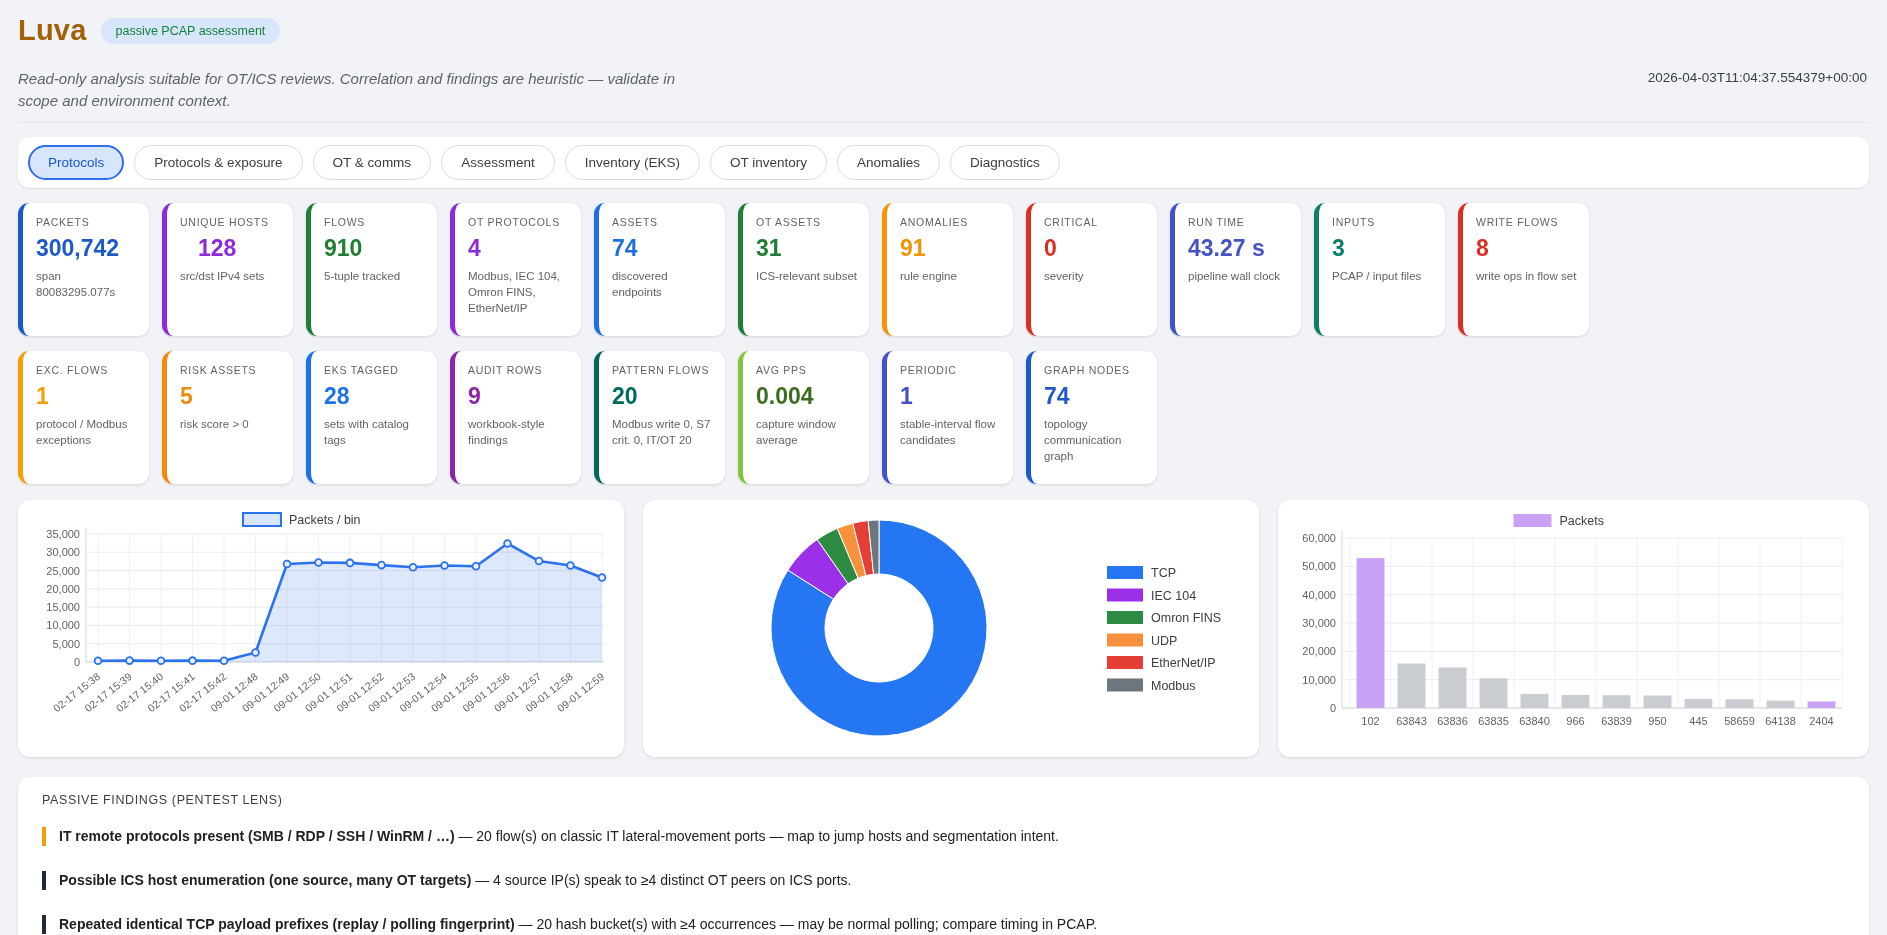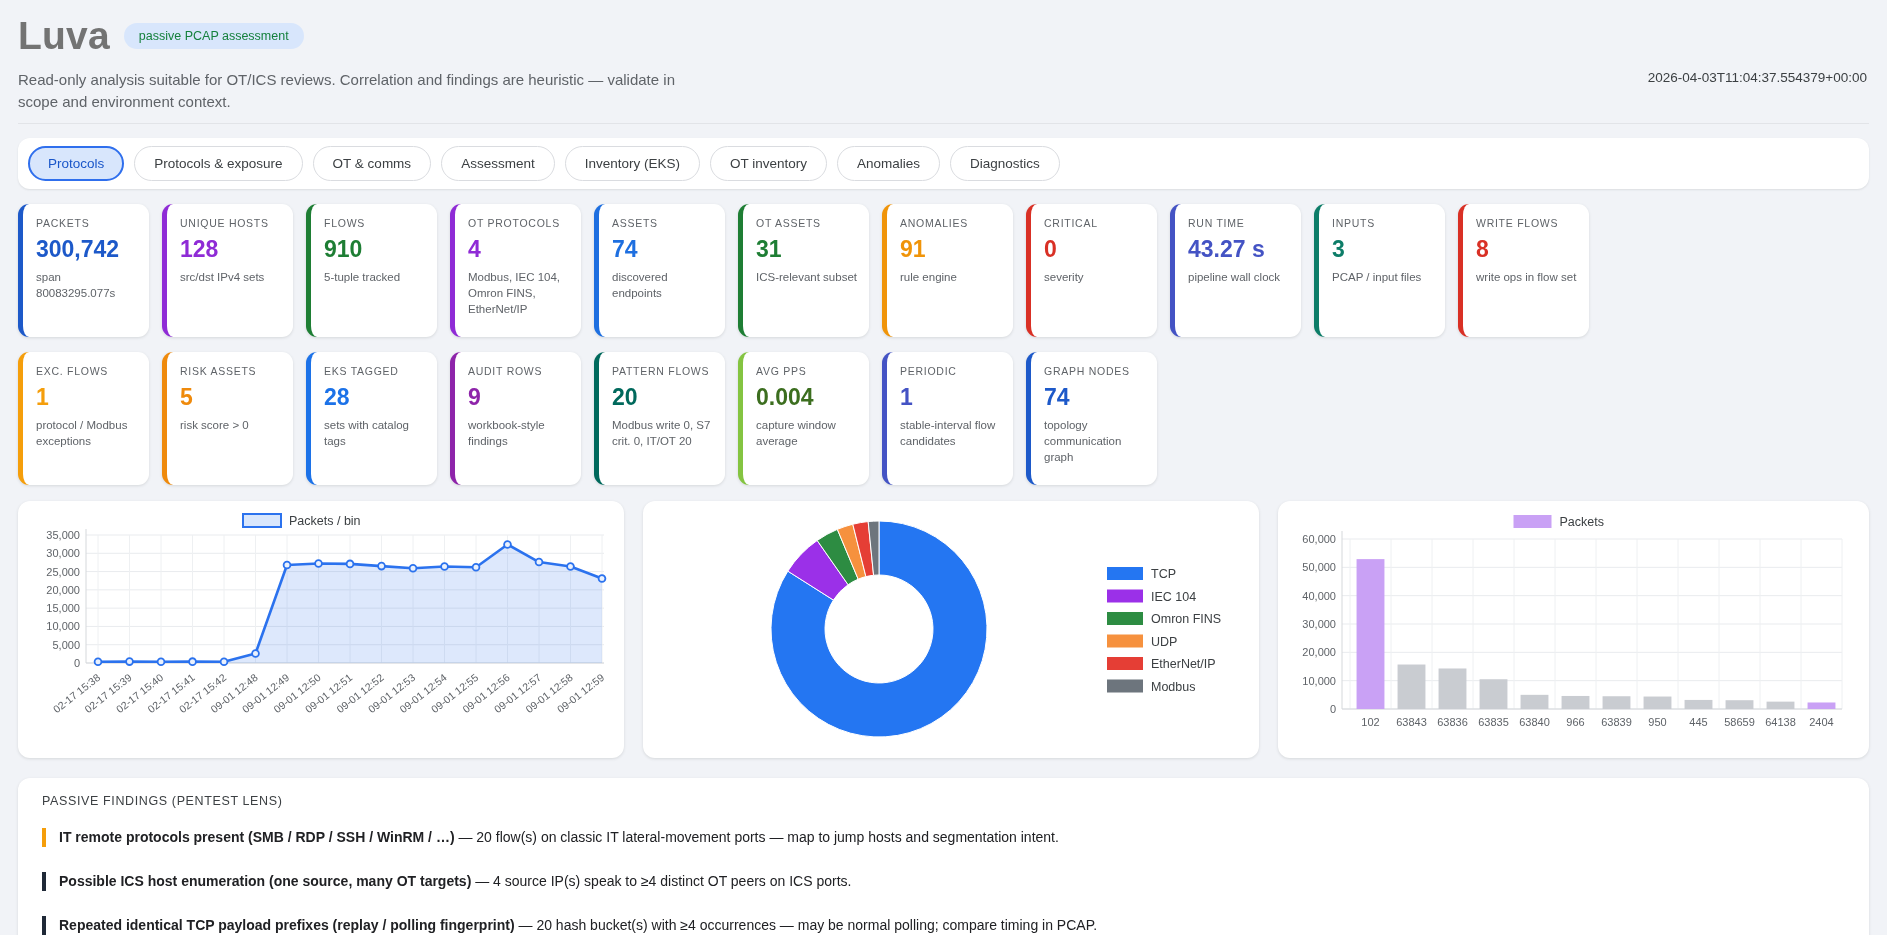--- a/index.html
+++ b/index.html
@@ -2,24 +2,24 @@
 <html><head>
 <meta charset="utf-8">
 <style>
   * { margin:0; padding:0; box-sizing:border-box; }
   html,body { width:1887px; height:935px; overflow:hidden; }
   body { background:#f1f3f7; font-family:"Liberation Sans", sans-serif; color:#202124; position:relative; }
 
   
   .header { padding:14px 18px 0 18px; position:relative; }
   .title-row { display:flex; align-items:center; gap:14px; }
-  .app-title { font-size:39px; font-weight:700; letter-spacing:.2px; color:#737373;text-align:right; }
+  .app-title { font-size:29px; font-weight:700; letter-spacing:.2px; color:#a16207;text-align:right; }
   .badge { background:#d8e6fc; color:#15803d; font-size:12.5px; font-weight:500;
            padding:6px 15px; border-radius:999px; white-space:nowrap; }
-  .subtitle { margin-top:11px; max-width:690px; font-size:15px; line-height:1.45; color:#5f6368; }
+  .subtitle { margin-top:21px; max-width:690px; font-size:15px; line-height:1.45; color:#5f6368;font-style:italic; }
   .timestamp { position:absolute; right:20px; top:70px; font-size:13.5px; color:#3c4043; }
   .divider { margin:10px 0 0 0; border-bottom:1px solid #e2e4e8; }
 
   
   .tabs-card { margin:14px 18px 0 18px; background:#fff; border-radius:12px; box-shadow:0 1px 2px rgba(60,64,67,.12);
                padding:8px 10px; display:flex; gap:10px; align-items:center; }
   .tab { border-radius:999px; padding:9px 19px; font-size:13.5px; color:#3c4043; background:#fff;
          border:1px solid #dadce0; cursor:pointer; white-space:nowrap; }
   .tab.active { background:#d8e6fc; border:2px solid #2f6fed; color:#1a56c9; font-weight:500; padding:8px 18px; }
 
@@ -74,21 +74,21 @@
   </div>
 
 <div class="stat-row" id="stats1">
     <div class="stat-card" style="border-left-color: rgb(29, 89, 201);">
       <div class="stat-label">PACKETS</div>
       <div class="stat-value" style="color: rgb(29, 89, 201);">300,742</div>
       <div class="stat-sub">span 80083295.077s</div>
     </div>
     <div class="stat-card" style="border-left-color: rgb(143, 43, 214);">
       <div class="stat-label">UNIQUE HOSTS</div>
-      <div class="stat-value" style="color: rgb(143, 43, 214);">128</div>
+      <div class="stat-value" style="color: rgb(143, 43, 214); margin-left: 18px;">128</div>
       <div class="stat-sub">src/dst IPv4 sets</div>
     </div>
     <div class="stat-card" style="border-left-color: rgb(30, 126, 52);">
       <div class="stat-label">FLOWS</div>
       <div class="stat-value" style="color: rgb(30, 126, 52);">910</div>
       <div class="stat-sub">5-tuple tracked</div>
     </div>
     <div class="stat-card" style="border-left-color: rgb(143, 43, 214);">
       <div class="stat-label">OT PROTOCOLS</div>
       <div class="stat-value" style="color: rgb(143, 43, 214);">4</div>

